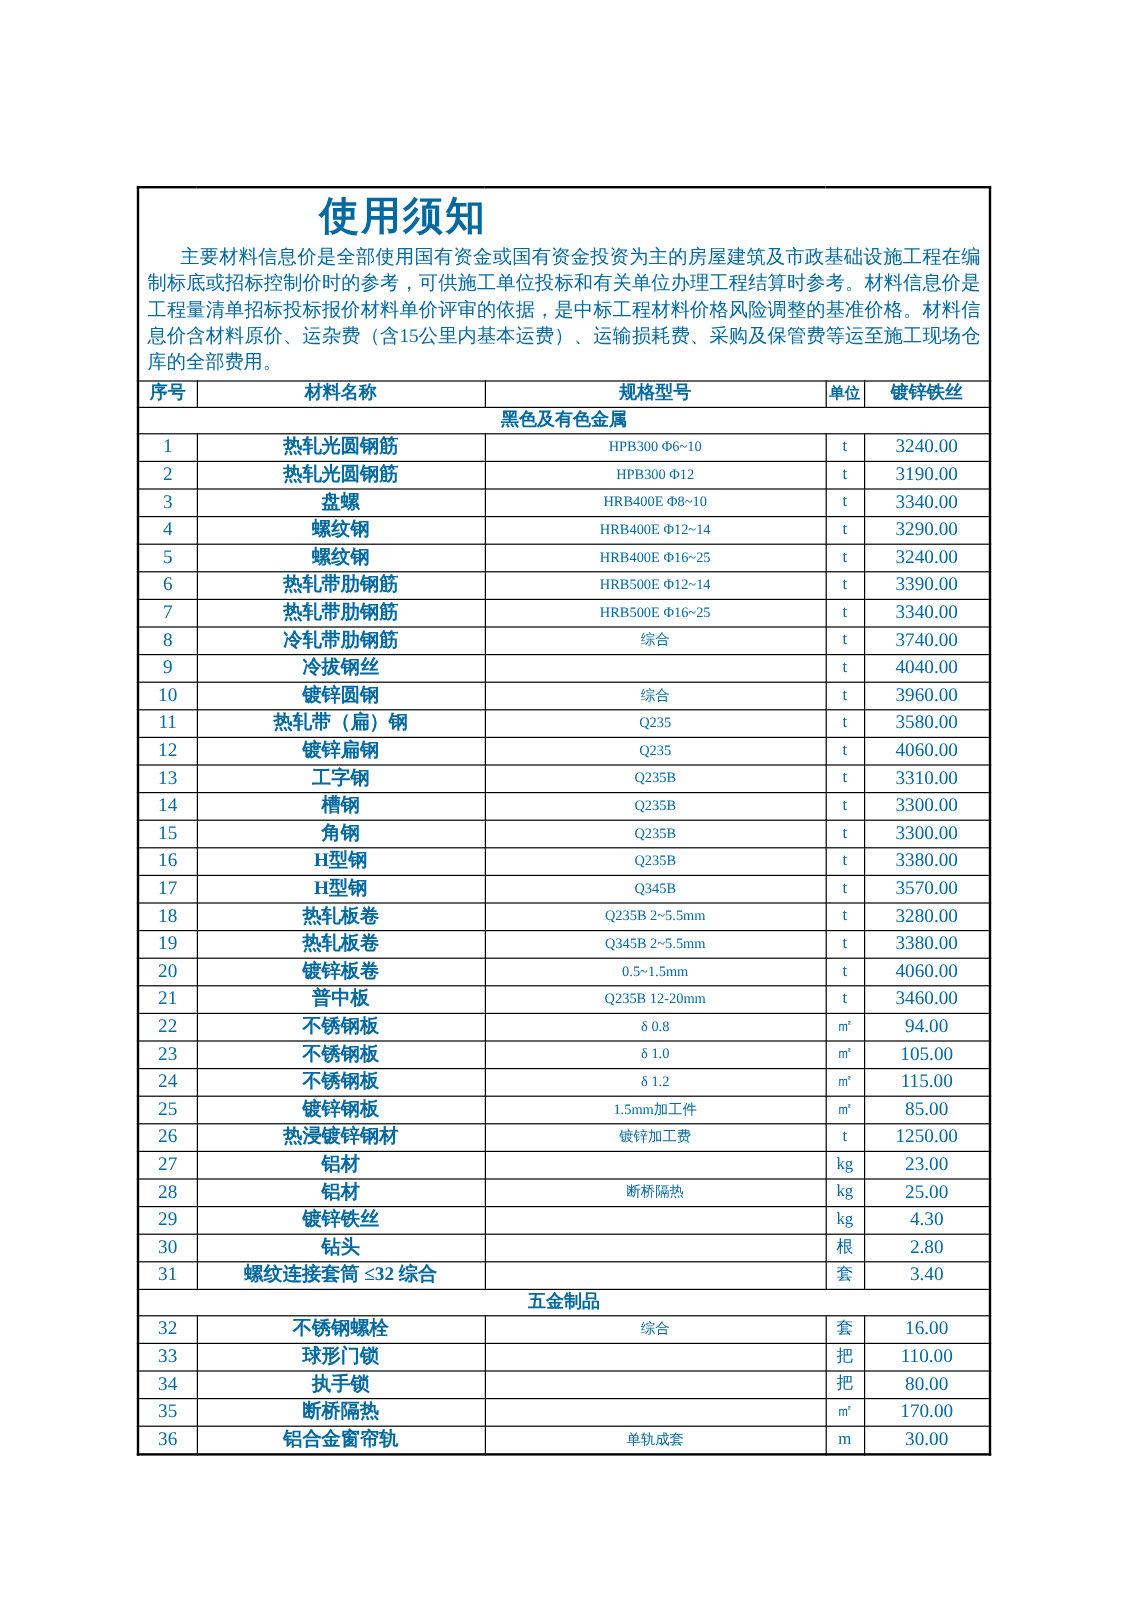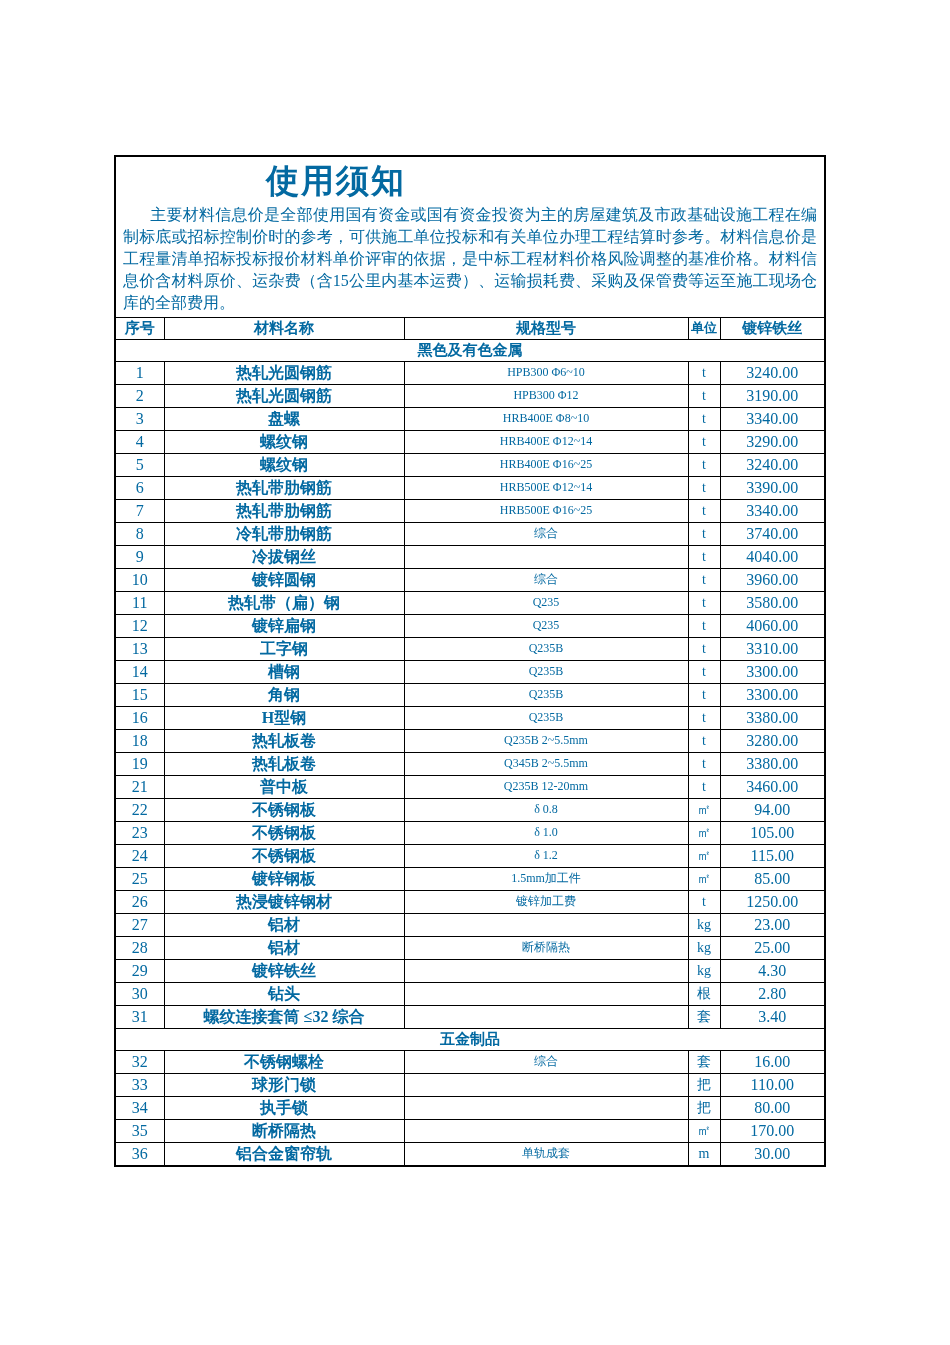--- a/index.html
+++ b/index.html
@@ -214,32 +214,46 @@
           <td class="cell-price">3300.00</td>
         </tr>
         <tr>
           <td class="cell-no">16</td>
           <td class="cell-name">H型钢</td>
           <td class="cell-spec">Q235B</td>
           <td class="cell-unit">t</td>
           <td class="cell-price">3380.00</td>
         </tr>
         <tr>
+          <td class="cell-no">17</td>
+          <td class="cell-name">H型钢</td>
+          <td class="cell-spec">Q345B</td>
+          <td class="cell-unit">t</td>
+          <td class="cell-price">3570.00</td>
+        </tr>
+        <tr>
           <td class="cell-no">18</td>
           <td class="cell-name">热轧板卷</td>
           <td class="cell-spec">Q235B 2~5.5mm</td>
           <td class="cell-unit">t</td>
           <td class="cell-price">3280.00</td>
         </tr>
         <tr>
           <td class="cell-no">19</td>
           <td class="cell-name">热轧板卷</td>
           <td class="cell-spec">Q345B 2~5.5mm</td>
           <td class="cell-unit">t</td>
           <td class="cell-price">3380.00</td>
+        </tr>
+        <tr>
+          <td class="cell-no">20</td>
+          <td class="cell-name">镀锌板卷</td>
+          <td class="cell-spec">0.5~1.5mm</td>
+          <td class="cell-unit">t</td>
+          <td class="cell-price">4060.00</td>
         </tr>
         <tr>
           <td class="cell-no">21</td>
           <td class="cell-name">普中板</td>
           <td class="cell-spec">Q235B 12-20mm</td>
           <td class="cell-unit">t</td>
           <td class="cell-price">3460.00</td>
         </tr>
         <tr>
           <td class="cell-no">22</td>

